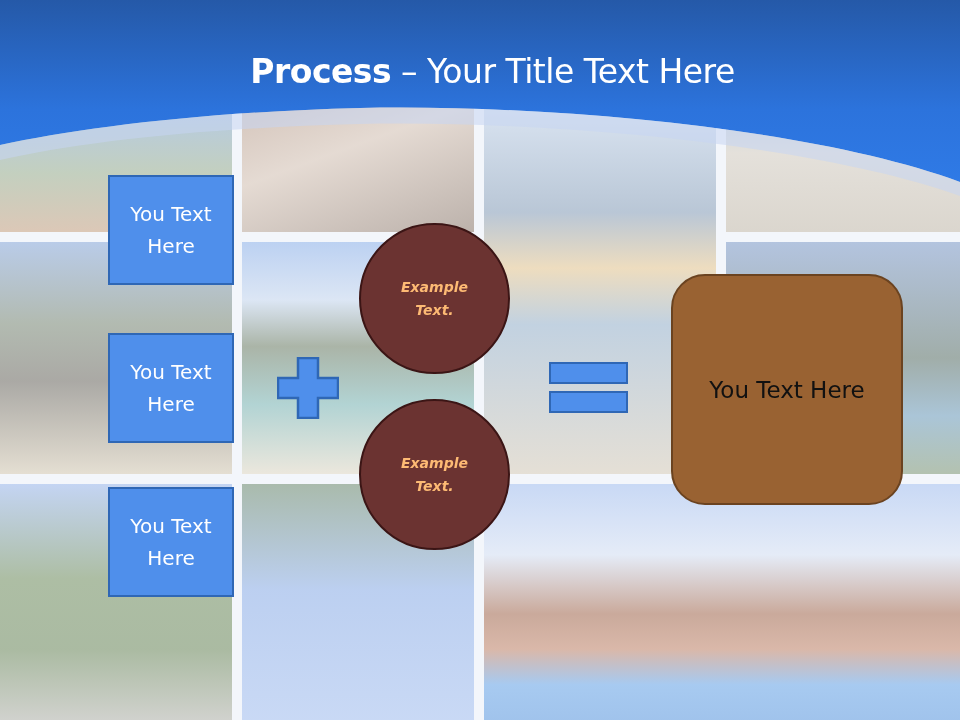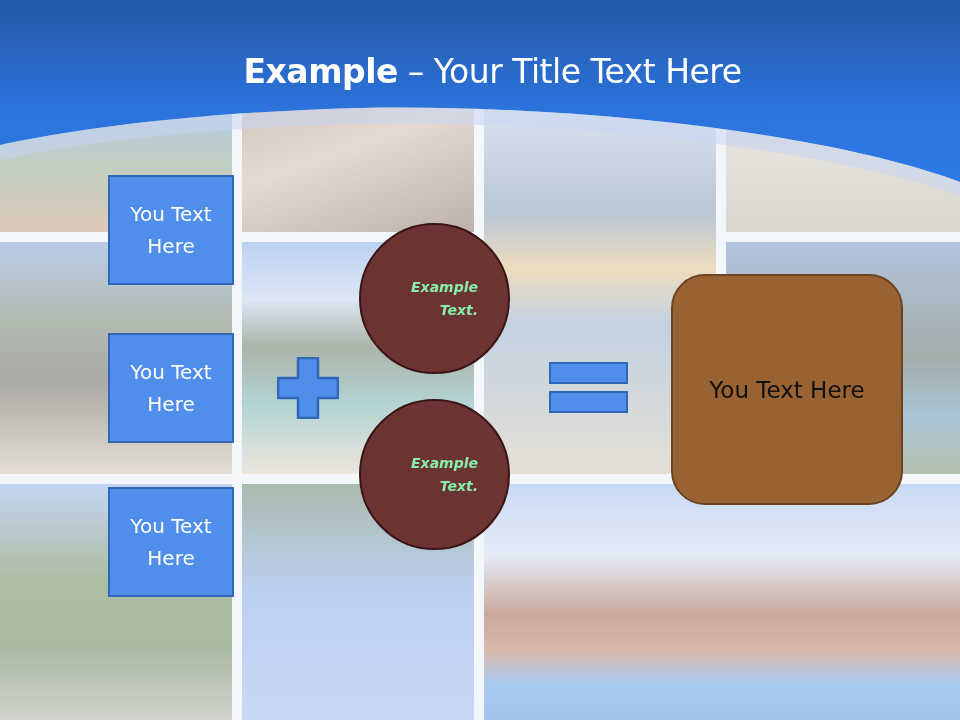--- a/index.html
+++ b/index.html
@@ -29,21 +29,21 @@
   .input-box { position:absolute; left:108px; width:126px; height:110px; background:#4f8feb; border:2px solid #2f67b5; box-sizing:border-box;
                display:flex; align-items:center; justify-content:center; text-align:center; color:#ffffff;
                font-family:"DejaVu Sans", sans-serif; font-size:20px; line-height:32px; padding:0 8px; }
   .box1 { top:175px; } .box2 { top:333px; } .box3 { top:487px; }
 
   
   .plus { position:absolute; left:277px; top:357px; width:62px; height:62px; }
 
   
   .circle { position:absolute; left:359px; width:151px; height:151px; border-radius:50%; background:#6b3331; border:2px solid #3b1515; box-sizing:border-box;
-            display:flex; align-items:center; justify-content:center; text-align:right; color:#86efac;
+            display:flex; align-items:center; justify-content:center; text-align:center; color:#fdba74;
             font-family:"DejaVu Sans", sans-serif; font-style:italic; font-weight:bold; font-size:14px; line-height:23px; padding:0 30px; }
   .c1 { top:223px; } .c2 { top:399px; }
 
   
   .eq-bar { position:absolute; left:549px; width:79px; height:22px; background:#4f8feb; border:2px solid #2f67b5; box-sizing:border-box; }
   .eq1 { top:362px; } .eq2 { top:391px; }
 
   
   .result-box { position:absolute; left:671px; top:274px; width:232px; height:231px; background:#996232; border:2px solid #6b4320; border-radius:34px; box-sizing:border-box;
                 display:flex; align-items:center; justify-content:center; text-align:center; color:#111111;
@@ -71,21 +71,21 @@
       <linearGradient id="hb" x1="0" y1="0" x2="0" y2="1">
         <stop offset="0" stop-color="#2559a8"></stop>
         <stop offset="0.6" stop-color="#2c73dc"></stop>
         <stop offset="1" stop-color="#2f7ae6"></stop>
       </linearGradient>
     </defs>
     <path d="M0,0 H960 V182 C820,130 560,104 360,108 C200,112 80,128 0,145 Z" fill="url(#hb)"></path>
     <path d="M0,145 C80,128 200,112 360,108 C560,104 820,130 960,182 V196 C820,146 560,120 360,124 C200,128 80,142 0,160 Z" fill="#c6d6f3" opacity="0.55"></path>
   </svg>
   <div class="slide-title">
-    <span class="bold">Example</span><span> – Your Title Text Here</span>
+    <span class="bold">Process</span><span> – Your Title Text Here</span>
   </div>
 </div>
 
 <div class="input-box box1">
   <span>You Text Here</span>
 </div>
 <div class="input-box box2">
   <span>You Text Here</span>
 </div>
 <div class="input-box box3">

